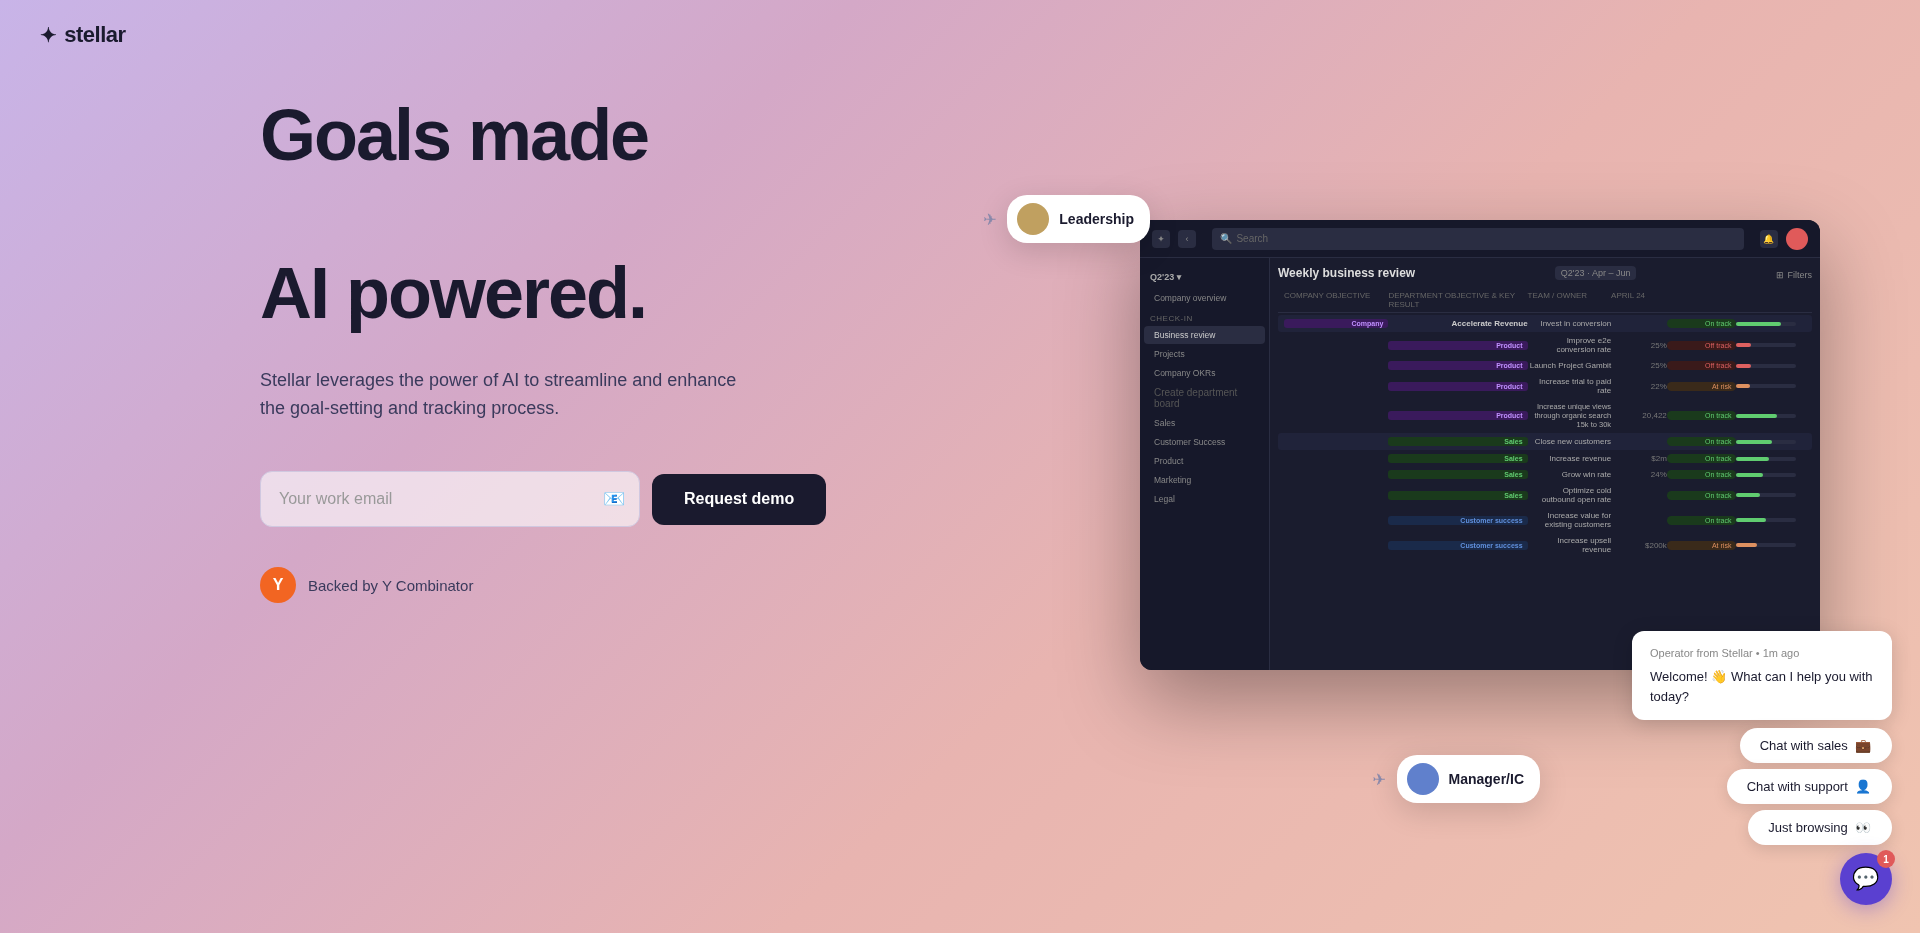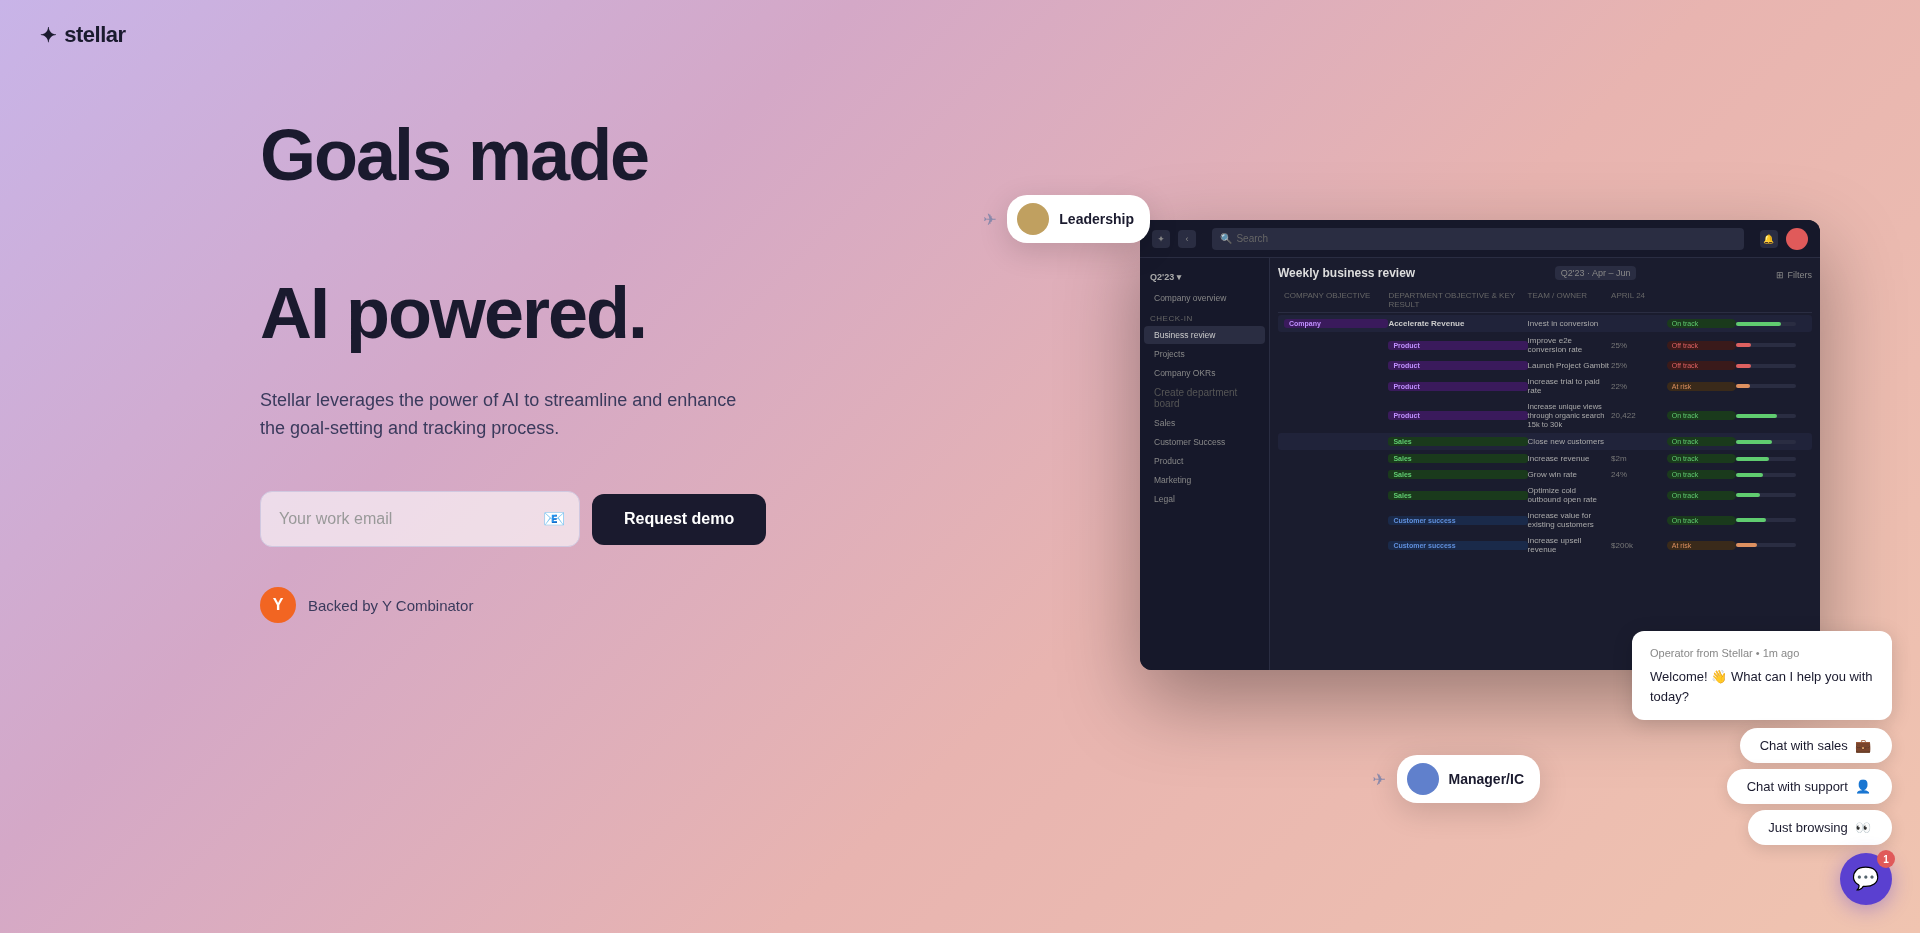--- a/index.html
+++ b/index.html
@@ -32,21 +32,21 @@
       letter-spacing: -0.5px;
     }
     .logo-star {
       font-size: 20px;
       color: #1a1a2e;
     }
 
     
     .hero {
       position: absolute;
-      top: 116px;
+      top: 96px;
       left: 260px;
       width: 680px;
       z-index: 5;
     }
     .hero-title {
       font-size: 72px;
       font-weight: 800;
       color: #1a1a2e;
       line-height: 1.1;
       letter-spacing: -2px;
@@ -64,21 +64,21 @@
       align-items: center;
       gap: 12px;
       margin-bottom: 40px;
     }
     .email-input-wrapper {
       position: relative;
       display: flex;
       align-items: center;
     }
     .email-input {
-      width: 320px;
+      width: 380px;
       height: 56px;
       border: 1.5px solid #d0c8e0;
       border-radius: 12px;
       padding: 0 50px 0 18px;
       font-size: 16px;
       background: rgba(255,255,255,0.6);
       color: #666;
       outline: none;
     }
     .email-input::placeholder { color: #999; }
@@ -257,20 +257,21 @@
       text-transform: uppercase;
     }
 
     .db-row {
       display: grid;
       grid-template-columns: 1.5fr 2fr 1.2fr 0.8fr 1fr 1fr;
       padding: 3px 6px;
       border-radius: 3px;
       align-items: center;
       margin-bottom: 1px;
+      text-align: right;
     }
     .db-row.section-header {
       background: #20233a;
       padding: 4px 6px;
     }
     .db-cell {
       color: #aaa;
       font-size: 8px;
     }
     .db-cell.objective {

